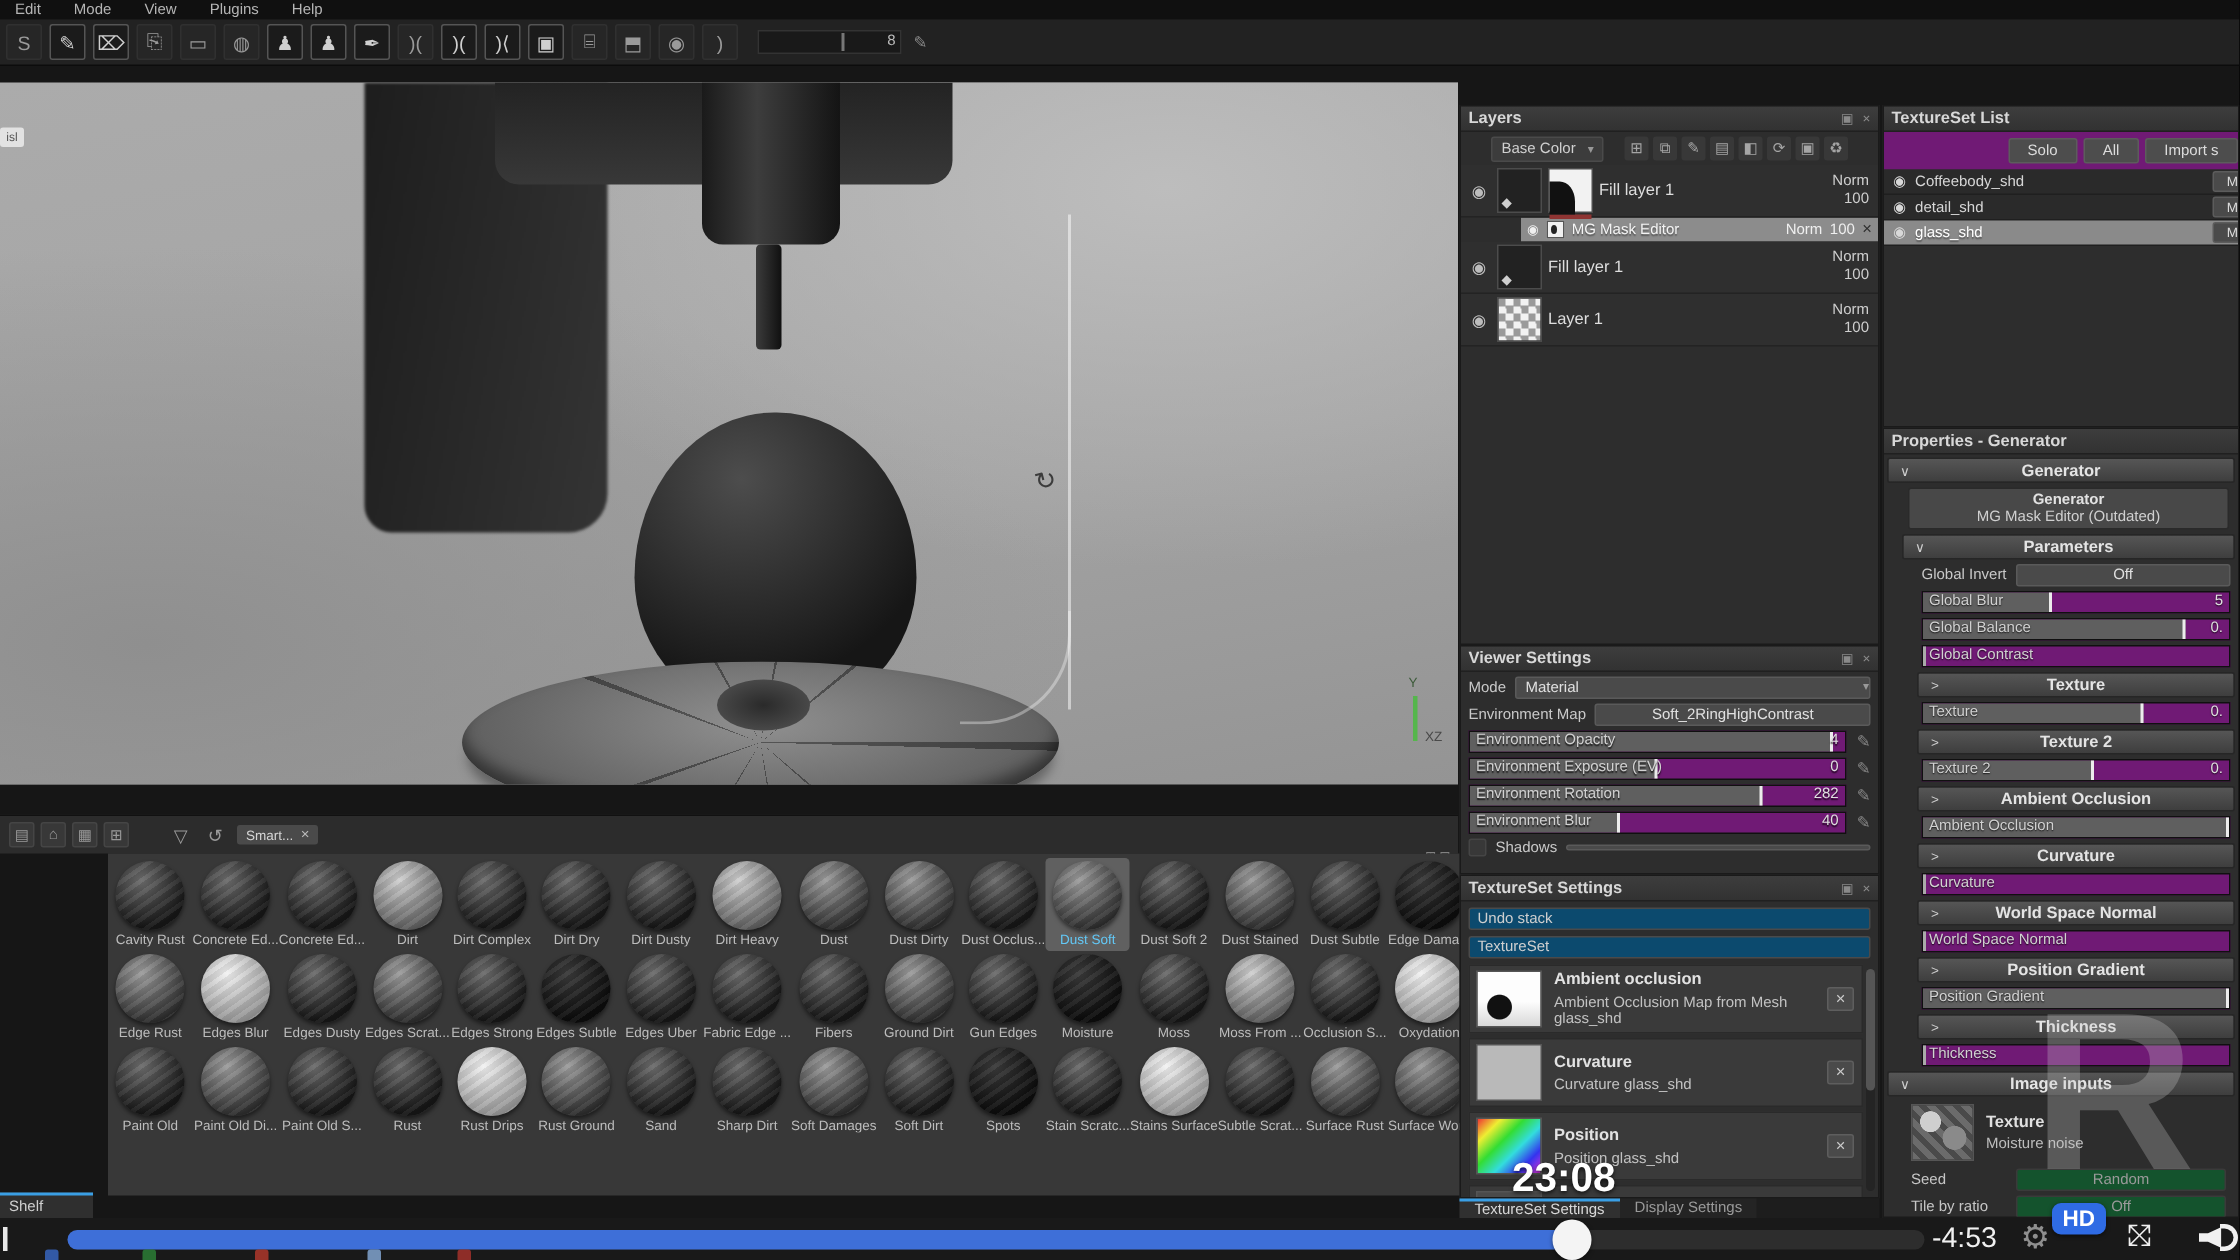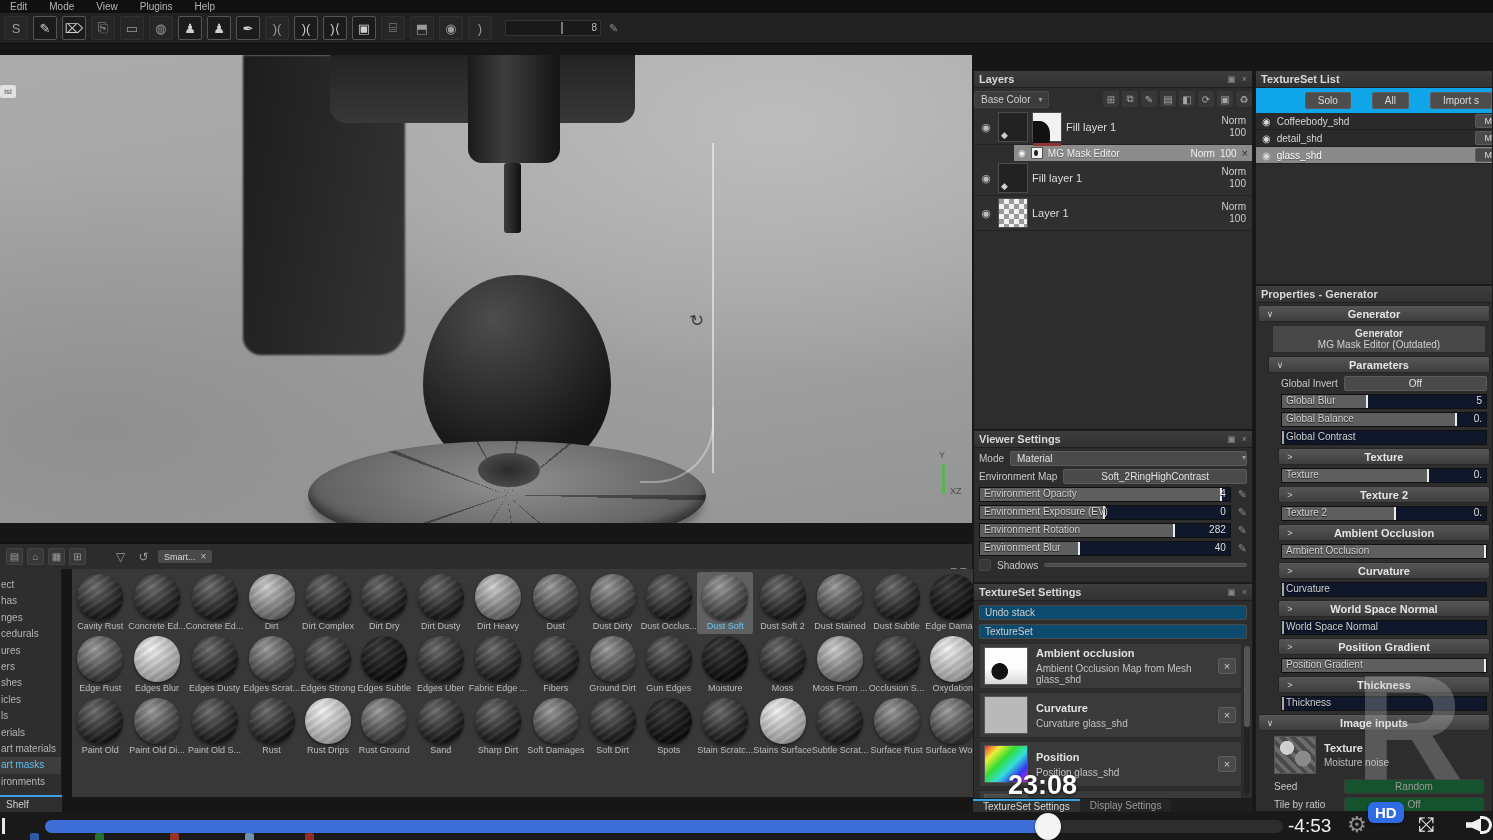--- a/index.html
+++ b/index.html
@@ -66,30 +66,30 @@
   .mcell.sel .mlab{color:#63c8f6;}
   .shelf-tab{position:absolute;left:0;top:795px;width:62px;height:17px;background:#2f2f2f;border-top:2px solid #3a9fe5;font-size:10px;color:#cfcfcf;padding:2px 0 0 6px;}
   .shelf-corner{position:absolute;left:950px;top:566px;display:flex;gap:2px;}
   .shelf-corner span{font-size:9px;color:#9a9a9a;}
 
   
   .panel{position:absolute;background:#2d2d2d;border:1px solid #1a1a1a;overflow:hidden;}
   .phead-bar{height:17px;background:linear-gradient(#3d3d3d,#323232);display:flex;align-items:center;padding:0 5px;border-bottom:1px solid #202020;}
   .phead-bar .t{flex:1;font-size:11px;font-weight:bold;color:#d8d8d8;}
   .phead-bar .mini{font-size:9px;color:#8a8a8a;margin-left:6px;}
-  .srow{position:relative;height:15px;background:#0f172a;margin:3px 5px;border:1px solid #101010;text-align:center;}
+  .srow{position:relative;height:15px;background:#701a75;margin:3px 5px;border:1px solid #101010;text-align:center;}
   .srow .fill{position:absolute;left:0;top:0;bottom:0;background:#5f5f5f;border-right:2px solid #ececec;}
   .srow .lab{position:absolute;left:4px;top:0;font-size:10px;color:#d2d2d2;text-shadow:0 1px 1px rgba(0,0,0,.8);white-space:nowrap;}
   .srow .val{position:absolute;right:4px;top:0;font-size:10px;color:#e0e0e0;text-shadow:0 1px 1px rgba(0,0,0,.8);}
   .rowline{display:flex;align-items:center;margin:3px 5px;gap:4px;}
   .rowline .pencil{flex:none;}
   .rowline .srow{flex:1;margin:0;}
 
   
-  .blendrow{display:flex;align-items:center;height:22px;padding:0 0;gap:3px;background:#2d2d2d;}
+  .blendrow{display:flex;align-items:center;height:22px;padding:0 20px;gap:3px;background:#2d2d2d;}
   .dropdown{background:#3c3c3c;border:1px solid #4a4a4a;border-radius:2px;font-size:10px;color:#d0d0d0;padding:2px 6px;display:flex;gap:8px;align-items:center;}
   .dropdown .arr{font-size:8px;color:#999;}
   .licon{width:16px;height:16px;display:flex;align-items:center;justify-content:center;font-size:10px;color:#a5a5a5;background:#383838;border-radius:2px;}
   .lrow{position:relative;display:flex;align-items:center;background:#2f2f2f;border-bottom:1px solid #232323;padding:2px 0;}
   .viscol{width:24px;display:flex;justify-content:center;color:#bdbdbd;font-size:11px;}
   .lthumb{width:30px;height:30px;background:#222;border:1px solid #4c4c4c;margin-right:4px;position:relative;flex:none;}
   .lthumb .fillico{position:absolute;left:2px;bottom:1px;font-size:9px;color:#cfcfcf;}
   .lthumb.mask{background:#f2f2f2;}
   .lthumb.mask::after{content:"";position:absolute;left:0;top:8px;width:17px;height:22px;background:#111;border-radius:0 60% 0 0;}
   .lthumb .redbar{position:absolute;left:0;bottom:-5px;width:100%;height:3px;background:#8e3432;}
@@ -98,21 +98,21 @@
   .lmeta{width:46px;text-align:right;padding-right:6px;font-size:10px;color:#cfcfcf;line-height:12px;}
   .maskrow{display:flex;align-items:center;height:16px;background:#8c8c8c;margin-left:40px;gap:5px;padding:0 4px;}
   .maskrow .vis{color:#efefef;font-size:9px;}
   .maskrow .mthumb{width:12px;height:12px;background:#f0f0f0;border:1px solid #555;position:relative;}
   .maskrow .mthumb::after{content:"";position:absolute;inset:2px 4px 2px 2px;background:#222;border-radius:50%;}
   .maskrow .mname{flex:1;font-size:10px;color:#f4f4f4;text-shadow:0 1px 1px rgba(0,0,0,.4);}
   .maskrow .mmeta{font-size:10px;color:#efefef;}
   .maskrow .mx{font-size:11px;color:#2e2e2e;}
 
   
-  .tsl-btnrow{display:flex;justify-content:flex-end;gap:21px;padding:4px 0 4px 4px;background:#0ea5e9;}
+  .tsl-btnrow{display:flex;justify-content:flex-end;gap:4px;padding:4px 0 4px 4px;background:#701a75;}
   .btn{background:#4d4d4d;border:1px solid #5c5c5c;border-radius:2px;color:#dcdcdc;font-size:10px;padding:2px 12px;white-space:nowrap;}
   .tslrow{position:relative;display:flex;align-items:center;height:17px;background:#2a2a2a;border-bottom:1px solid #1f1f1f;gap:6px;padding-left:6px;}
   .tslrow.sel{background:#8a8a8a;}
   .tslrow .circ{font-size:10px;color:#d8d8d8;}
   .tslrow .nm{flex:1;font-size:10px;color:#d6d6d6;}
   .tslrow.sel .nm{color:#fff;text-shadow:0 1px 1px rgba(0,0,0,.4);}
   .tslrow .badge{position:absolute;right:-16px;top:1px;background:#4a4a4a;border:1px solid #5c5c5c;border-radius:2px;font-size:9px;color:#ddd;padding:1px 8px;}
 
   
   .sechead{height:17px;background:linear-gradient(#565656,#3e3e3e);display:flex;align-items:center;border:1px solid #262626;border-radius:2px;margin:2px 2px 0 2px;}
@@ -244,35 +244,20 @@
     <span class="chip">
       <span>Smart...</span>
       <span class="x">×</span>
     </span>
   </div>
   <div class="shelf-corner" id="shelf-corner">
       <span>⊞</span>
       <span>⊟</span>
     </div>
 
-  <div class="shelf-side" id="shelf-side">
-      <div>ect</div>
-      <div>has</div>
-      <div>nges</div>
-      <div>cedurals</div>
-      <div>ures</div>
-      <div>ers</div>
-      <div>shes</div>
-      <div>icles</div>
-      <div>ls</div>
-      <div>erials</div>
-      <div>art materials</div>
-      <div class="sel">art masks</div>
-      <div>ironments</div>
-    </div>
   <div class="shelf-grid" id="shelf-grid">
       <div class="mcell">
         <div class="ball t1"></div>
         <div class="mlab">Cavity Rust</div>
       </div>
       <div class="mcell">
         <div class="ball t1"></div>
         <div class="mlab">Concrete Ed...</div>
       </div>
       <div class="mcell">

